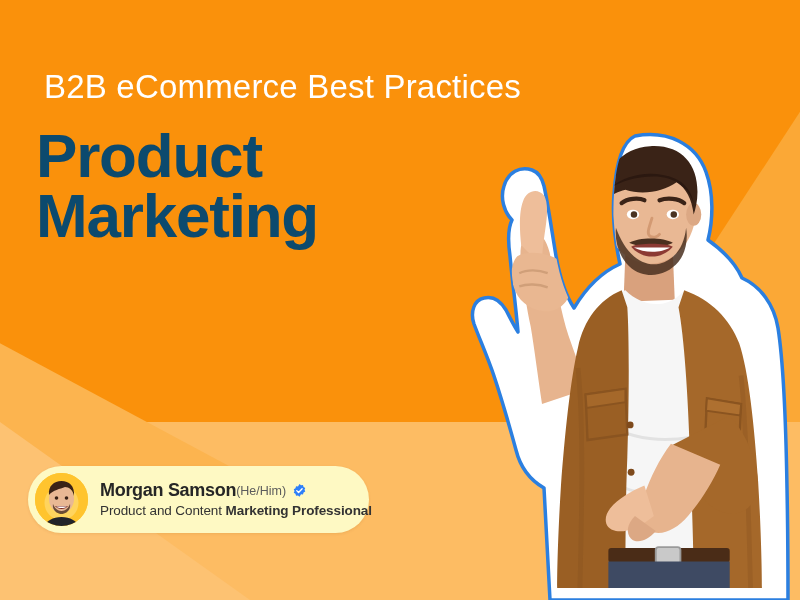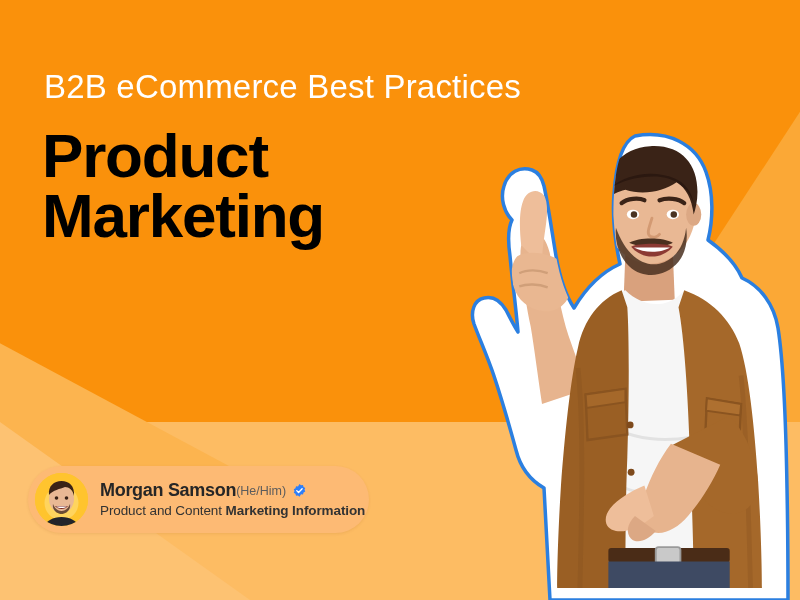--- a/index.html
+++ b/index.html
@@ -66,23 +66,23 @@
     left: 44px;
     top: 68px;
     font-size: 33px;
     font-weight: 300;
     letter-spacing: 0.2px;
     color: #ffffff;
     white-space: nowrap;
   }
   .headline {
     position: absolute;
-    left: 42px;
+    left: 36px;
     top: 126px;
-    color: #000000;
+    color: #0c4a6e;
     font-size: 62px;
     font-weight: bold;
     line-height: 60px;
     letter-spacing: -1.2px;
   }
   .headline .hl-line { display: block; white-space: nowrap; }
 
   
   .person-wrap {
     position: absolute;
@@ -93,21 +93,21 @@
   }
   .person-svg { display: block; width: 100%; height: 100%; }
 
   
   .name-card {
     position: absolute;
     left: 28px;
     top: 466px;
     width: 341px;
     height: 67px;
-    background: #fdba74;
+    background: #fef9c3;
     border-radius: 34px;
     display: flex;
     align-items: center;
     box-shadow: 0 1px 3px rgba(120, 60, 0, 0.10);
   }
   .avatar {
     position: relative;
     margin-left: 7px;
     width: 53px;
     height: 53px;
@@ -365,18 +365,18 @@
         <span class="card-name">Morgan Samson</span>
         <span class="card-pronouns">(He/Him)</span>
         <span class="verified-badge">
           <svg viewBox="0 0 24 24" width="15" height="15" xmlns="http://www.w3.org/2000/svg">
             <path d="M12 1.5l2.4 2.0 3.1-.3 1.0 3.0 2.7 1.6-1.2 2.9 1.2 2.9-2.7 1.6-1.0 3.0-3.1-.3L12 21.9 9.6 19.9l-3.1.3-1.0-3.0L2.8 15.6 4.0 12.7 2.8 9.8l2.7-1.6 1.0-3.0 3.1.3z" fill="#2D7FF9"></path>
             <path d="M7.6 12.2l2.9 2.9 5.7-5.8" stroke="#ffffff" stroke-width="2.2" fill="none" stroke-linecap="round" stroke-linejoin="round"></path>
           </svg>
         </span>
       </div>
       <div class="card-role">
-        <span>Product and Content </span><span class="role-strong">Marketing Information</span>
+        <span>Product and Content </span><span class="role-strong">Marketing Professional</span>
       </div>
     </div>
   </div>
 
 </div>
 
 </body></html>

